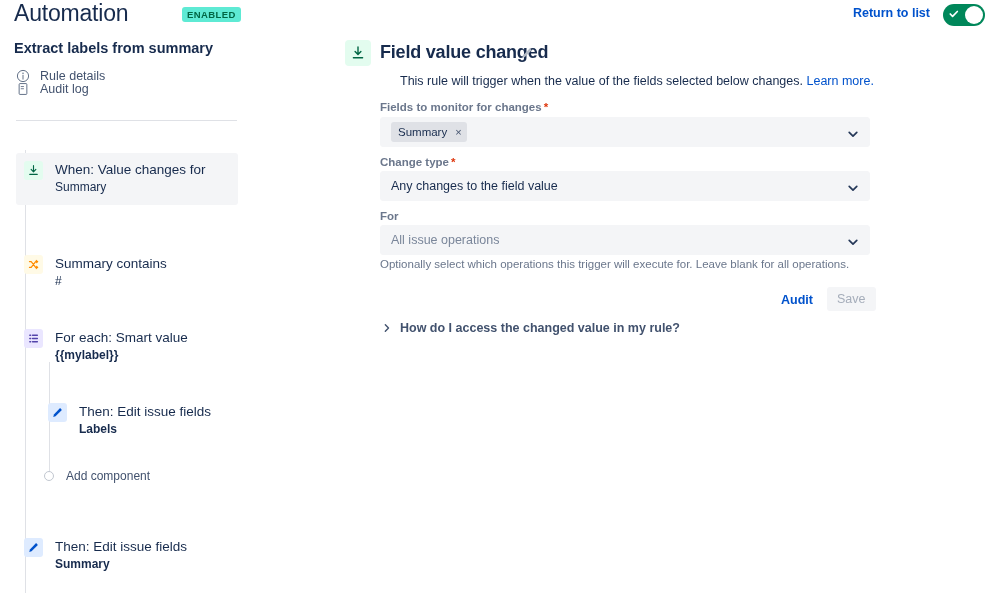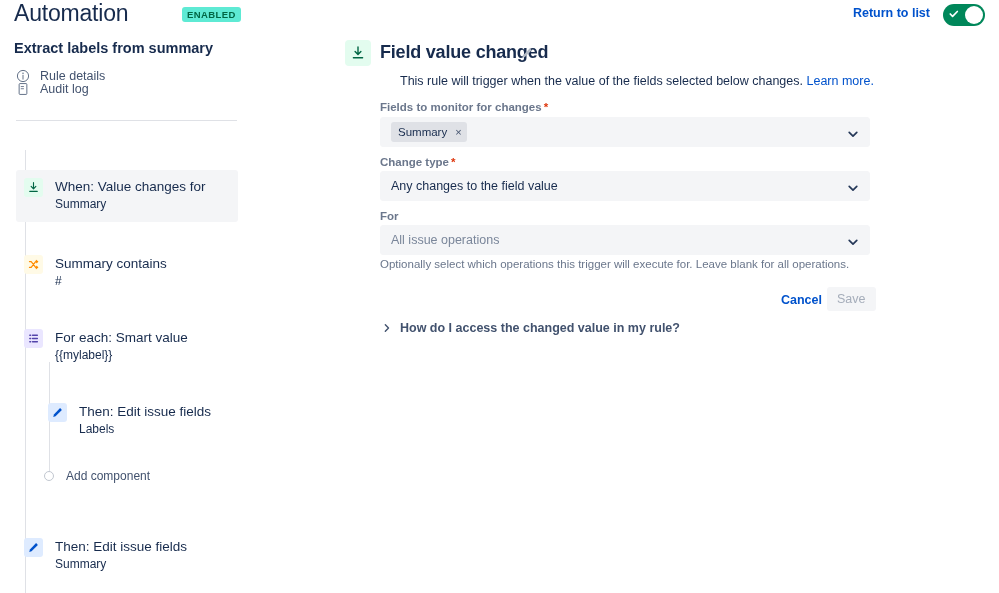--- a/index.html
+++ b/index.html
@@ -80,24 +80,24 @@
     display: flex; align-items: center; justify-content: center;
     position: relative; z-index: 2;
   }
   .tree-node .node-text { margin-left: 12px; }
   .tree-node .node-title {
     font-size: 13.5px; color: #172b4d; line-height: 17px;
   }
   .tree-node .node-sub {
     font-size: 12px; color: #172b4d; line-height: 16px; margin-top: 1px;
   }
-  .tree-node .node-sub.bold { font-weight: normal; }
+  .tree-node .node-sub.bold { font-weight: bold; }
 
   #node-when {
-    left: 16px; top: 42px; width: 222px;
+    left: 16px; top: 25px; width: 222px;
     background: #f4f5f7; border-radius: 3px;
     padding: 8px 8px 10px 8px; cursor: pointer;
   }
   #node-condition { left: 16px; top: 119px; padding: 8px; cursor: pointer; }
   #node-foreach   { left: 16px; top: 193px; padding: 8px; cursor: pointer; }
   #node-then-inner{ left: 40px; top: 267px; padding: 8px; cursor: pointer; }
   #node-then-outer{ left: 16px; top: 402px; padding: 8px; cursor: pointer; }
 
   .add-component {
     position: absolute; display: flex; align-items: center; cursor: pointer;
@@ -350,21 +350,21 @@
     <span>For</span>
   </div>
   <div class="select-box" id="select-for">
     <span class="select-value placeholder">All issue operations</span>
     <svg class="chev" viewBox="0 0 12 12">
       <path d="M2.2 4.3 L6 8.1 L9.8 4.3" stroke="#253858" stroke-width="1.7" fill="none" stroke-linecap="round" stroke-linejoin="round"></path>
     </svg>
   </div>
   <div id="for-help">Optionally select which operations this trigger will execute for. Leave blank for all operations.</div>
 
-  <button id="cancel-button">Cancel</button>
+  <button id="cancel-button">Audit</button>
   <button id="save-button">Save</button>
 
   <div id="how-do-i-section">
     <svg class="chev-right" viewBox="0 0 12 12">
       <path d="M4 2.2 L7.8 6 L4 9.8" stroke="#42526e" stroke-width="1.7" fill="none" stroke-linecap="round" stroke-linejoin="round"></path>
     </svg>
     <span id="how-do-i-label">How do I access the changed value in my rule?</span>
   </div>
 </div>
 

